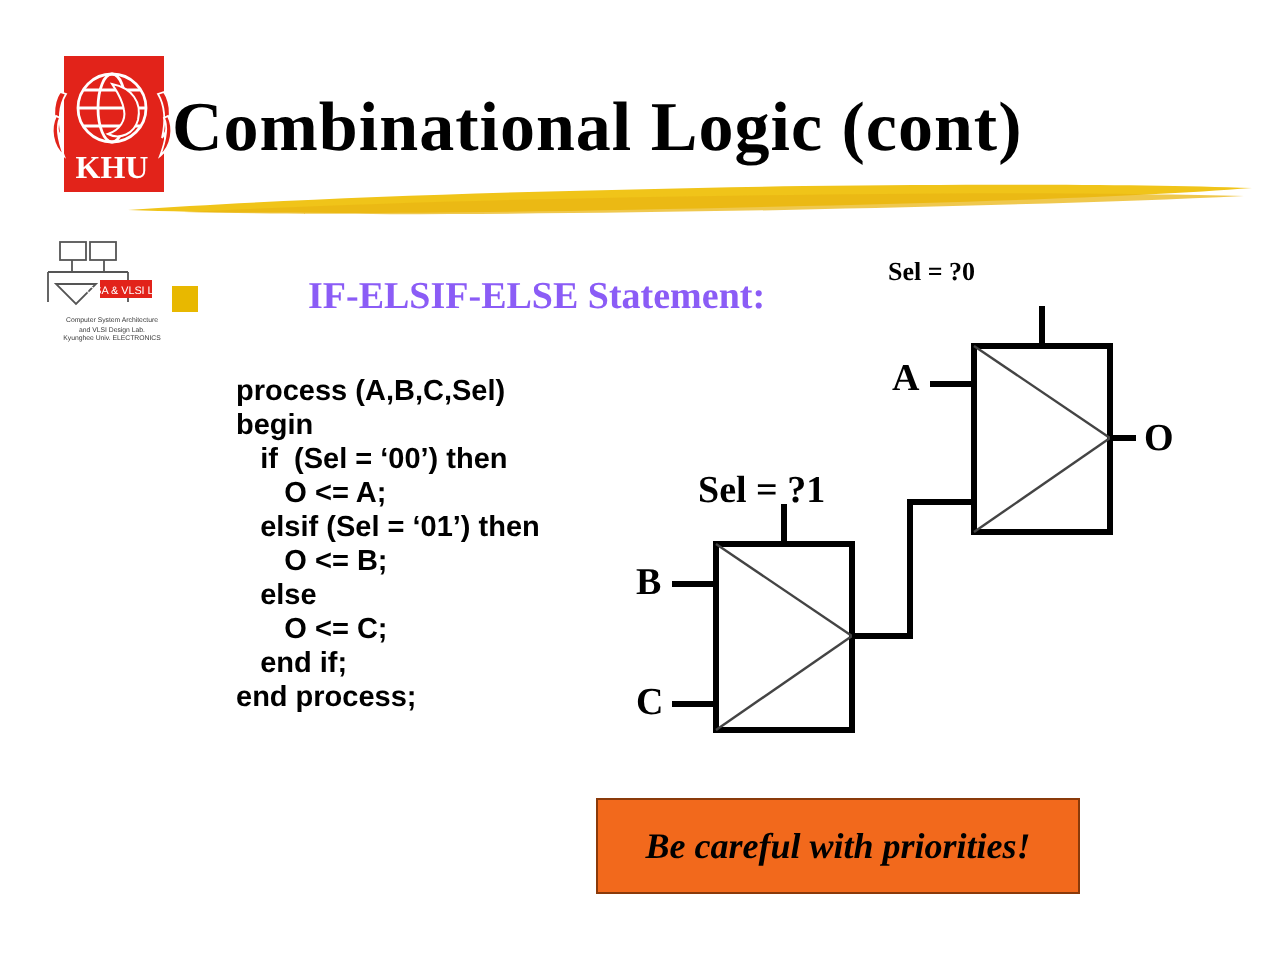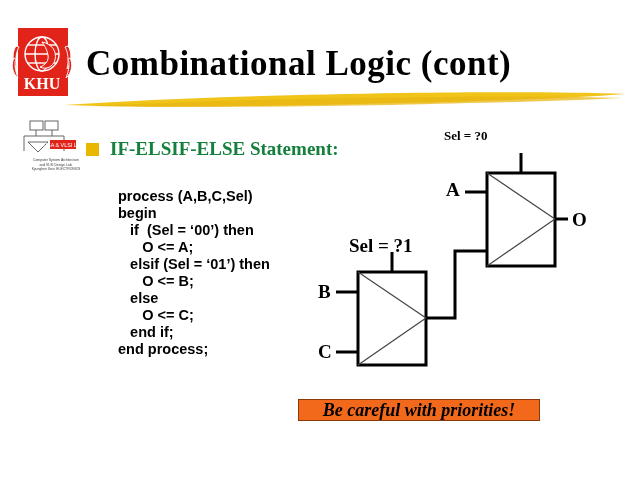--- a/index.html
+++ b/index.html
@@ -12,21 +12,21 @@
     width: 640px;
     height: 480px;
     background: #ffffff;
     overflow: hidden;
     font-family: "Liberation Sans", sans-serif;
   }
 
   
   #khu-logo {
     position: absolute;
-    left: 8px;
+    left: 22px;
     top: 26px;
     width: 68px;
     height: 72px;
   }
 
   
   #slide-title {
     position: absolute;
     left: 86px;
     top: 44px;
@@ -81,22 +81,23 @@
   #bullet-square {
     width: 13px;
     height: 13px;
     background: #e8b800;
     flex: 0 0 auto;
   }
   #bullet-text {
     font-family: "Liberation Serif", serif;
     font-weight: bold;
     font-size: 19px;
-    color: #15803d;
-    white-space: nowrap;
+    color: #8b5cf6;
+    white-space: nowrap;
+    margin-left: 44px;
   }
 
   
   #code-block {
     position: absolute;
     left: 118px;
     top: 188px;
     font-family: "Liberation Sans", sans-serif;
     font-weight: bold;
     font-size: 14.5px;
@@ -127,21 +128,21 @@
   #label-b         { left: 318px; top: 281px; font-size: 19px; }
   #label-c         { left: 318px; top: 341px; font-size: 19px; }
   #label-o         { left: 572px; top: 209px; font-size: 19px; }
 
   
   #caution-box {
     position: absolute;
     left: 298px;
     top: 399px;
     width: 242px;
-    height: 22px;
+    height: 48px;
     background: #f2691c;
     border: 1px solid #8a3a0a;
     box-sizing: border-box;
     display: flex;
     align-items: center;
     justify-content: center;
   }
   #caution-text {
     font-family: "Liberation Serif", serif;
     font-weight: bold;

